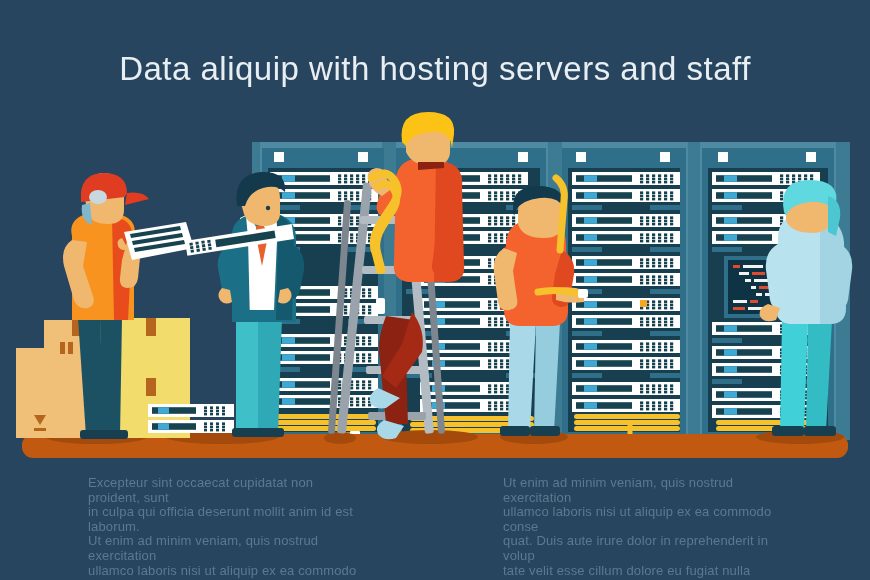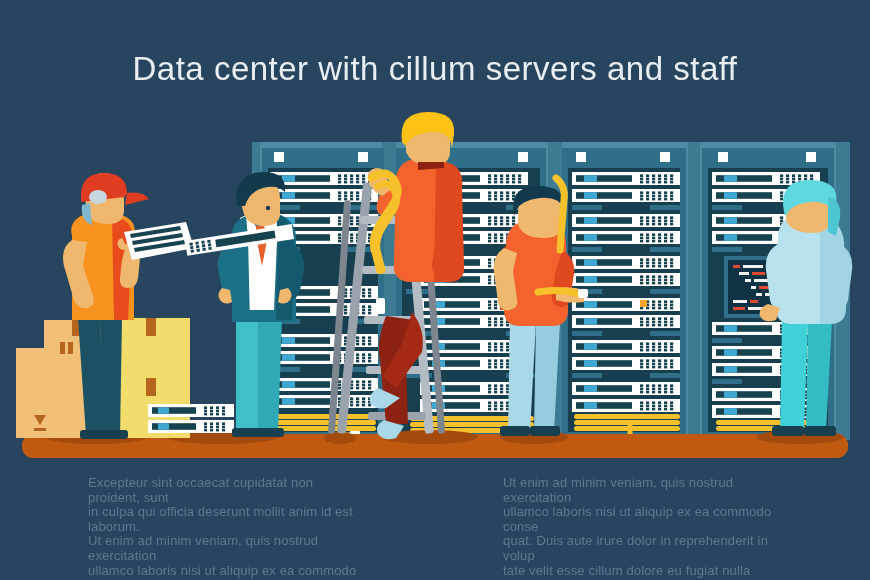--- a/index.html
+++ b/index.html
@@ -438,21 +438,21 @@
       <path d="M840 244 q14 8 12 26 l-4 30 q-2 10 -12 8 q-9 -2 -7 -11 l4 -28 z" fill="#a2d4e4"></path>
       <path d="M768 304 q-10 4 -8 12 q4 8 16 4 l4 -12 z" fill="#f0b86e"></path>
 
       <path d="M786 206 q0 -22 22 -22 q22 0 22 22 l0 14 q0 12 -16 13 q-24 0 -28 -13 z" fill="#f0b86e"></path>
       <path d="M784 212 q-6 -32 26 -32 q30 0 26 24 l-2 12 q-4 -16 -24 -14 q-20 2 -24 14 z" fill="#5fd8e0"></path>
       <path d="M828 196 q14 4 12 22 l-4 18 l-8 -4 z" fill="#4cc6d0"></path>
     </g>
 
   </svg>
 
-  <div id="title">Data center with cillum servers and staff</div>
+  <div id="title">Data aliquip with hosting servers and staff</div>
   <div class="para" id="para-left">Excepteur sint occaecat cupidatat non proident, sunt
 in culpa qui officia deserunt mollit anim id est laborum.
 Ut enim ad minim veniam, quis nostrud exercitation
 ullamco laboris nisi ut aliquip ex ea commodo conse
 quat. Duis aute irure dolor in reprehenderit in volup
 tate velit esse cillum dolore eu fugiat nulla pariatur.</div>
   <div class="para" id="para-right">Ut enim ad minim veniam, quis nostrud exercitation
 ullamco laboris nisi ut aliquip ex ea commodo conse
 quat. Duis aute irure dolor in reprehenderit in volup
 tate velit esse cillum dolore eu fugiat nulla pariatur.

